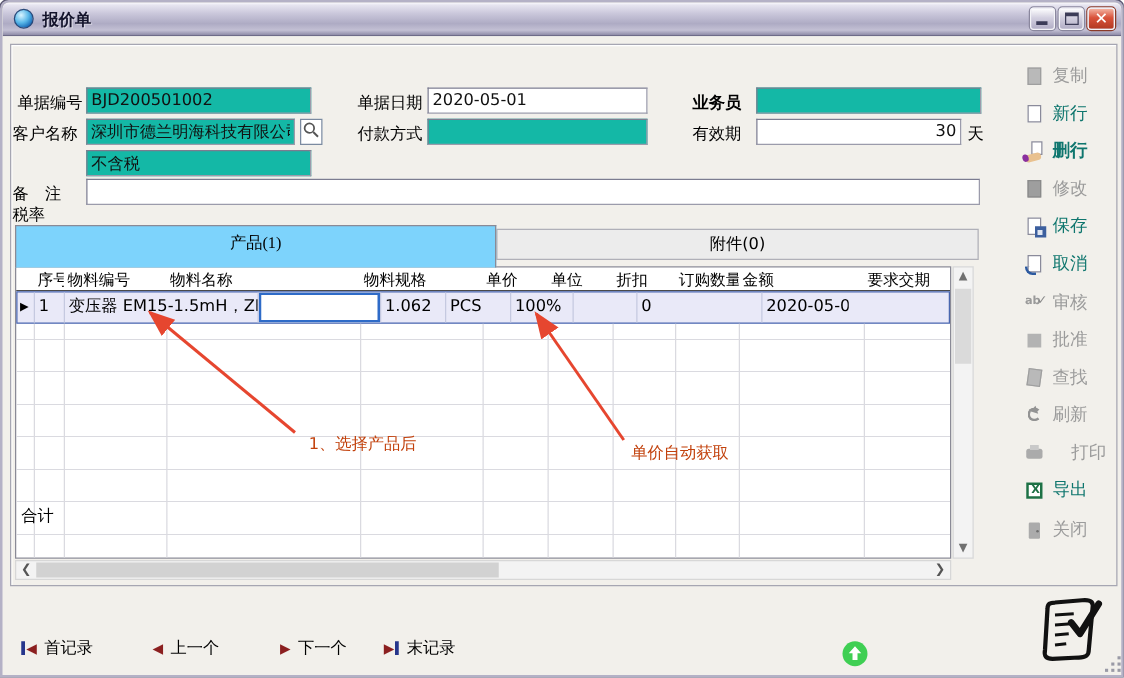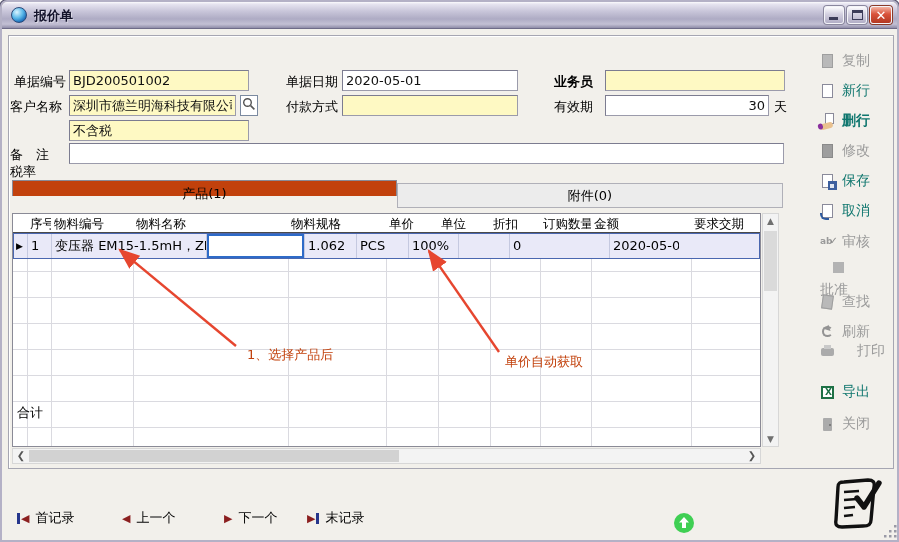--- a/index.html
+++ b/index.html
@@ -25,26 +25,26 @@
   .glyph-x{position:absolute;left:0;top:0;width:100%;height:100%;color:#fff;font-size:13px;font-weight:bold;text-align:center;line-height:17px;}
 
   
   .panel{position:absolute;left:6px;top:33px;width:886px;height:434px;border:1px solid #a6a6b2;
     box-shadow:inset 1px 1px 0 #ffffff;}
 
   
   .flabel{position:absolute;font-size:13px;color:#000;white-space:nowrap;}
   .inp{position:absolute;height:21px;border:1px solid #9b9bab;border-top-color:#7c7c90;border-left-color:#7c7c90;
     background:#fff;font-size:13px;padding:0 3px;color:#111;outline:none;}
-  .inp.cyan{background:#fef9c3;}
+  .inp.cyan{background:#14b8a6;}
   .search-btn{position:absolute;width:18px;height:21px;background:#fff;border:1px solid #7b8aa0;padding:0;cursor:pointer;}
 
   
   .tab{position:absolute;font-size:13px;text-align:center;}
-  .tab.active{left:10px;top:178px;width:385px;height:16px;background:#c2410c;border:1px solid #8a8a96;border-bottom:none;line-height:26px;z-index:2;}
+  .tab.active{left:10px;top:178px;width:385px;height:34px;background:#7dd3fc;border:1px solid #8a8a96;border-bottom:none;line-height:26px;z-index:2;font-family:Liberation Serif, serif;}
   .tab.inactive{left:395px;top:181px;width:386px;height:25px;background:#ececec;border:1px solid #b0b0b8;line-height:23px;}
 
   
   .grid{position:absolute;left:10px;top:211px;width:749px;height:234px;background:#fff;border:1px solid #8a8a96;}
   .grid-header{position:absolute;left:0;top:0;width:747px;height:19px;display:flex;border-bottom:1px solid #4a4a4a;font-size:12.5px;}
   .hcell{padding:2px 0 0 3px;white-space:nowrap;overflow:hidden;}
   .c-ind{width:14px;flex:none;}
   .c1{width:24px;flex:none;} .c2{width:82px;flex:none;} .c3{width:155px;flex:none;}
   .c4{width:98px;flex:none;} .c5{width:52px;flex:none;} .c6{width:52px;flex:none;}
   .c7{width:50px;flex:none;} .c8{width:51px;flex:none;} .c9{width:100px;flex:none;} .c10{width:69px;flex:none;}
@@ -261,39 +261,39 @@
     <span class="ic">
         <span class="pg"></span>
         <span class="undo"></span>
       </span>
     <span class="lbl">取消</span>
   </div>
   <div class="side-btn disabled" style="top:227px;">
     <span class="ic ab"></span>
     <span class="lbl">审核</span>
   </div>
-  <div class="side-btn disabled" style="top:257px;flex-direction:column;">
+  <div class="side-btn disabled" style="top:257px;">
     <span class="ic">
         <span class="sq"></span>
       </span>
     <span class="lbl">批准</span>
   </div>
   <div class="side-btn disabled" style="top:287px;">
     <span class="ic">
         <span class="pg gray" style="transform:rotate(8deg);"></span>
       </span>
     <span class="lbl">查找</span>
   </div>
   <div class="side-btn disabled" style="top:317px;">
     <span class="ic">
         <span class="ref"></span>
       </span>
     <span class="lbl">刷新</span>
   </div>
-  <div class="side-btn disabled" style="top:336px;gap:20px;">
+  <div class="side-btn disabled" style="top:347px;gap:20px;">
     <span class="ic">
         <span class="prn"></span>
       </span>
     <span class="lbl">打印</span>
   </div>
   <div class="side-btn" style="top:377px;">
     <span class="ic">
         <span class="xls"></span>
       </span>
     <span class="lbl">导出</span>

